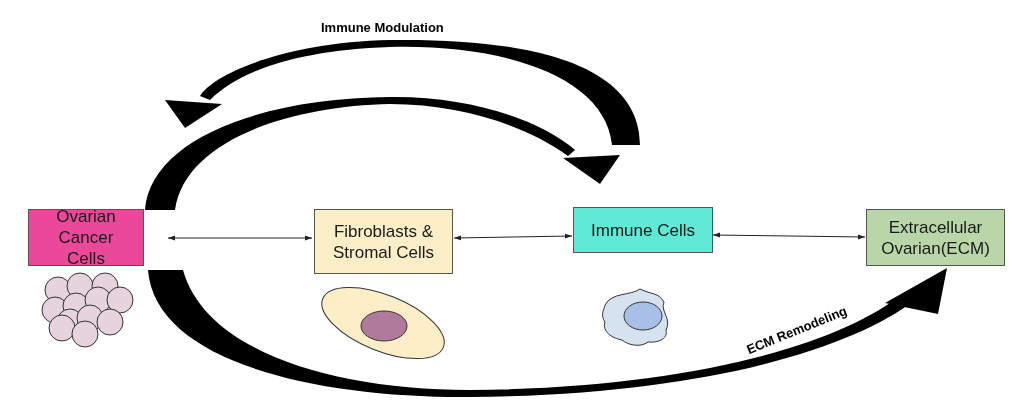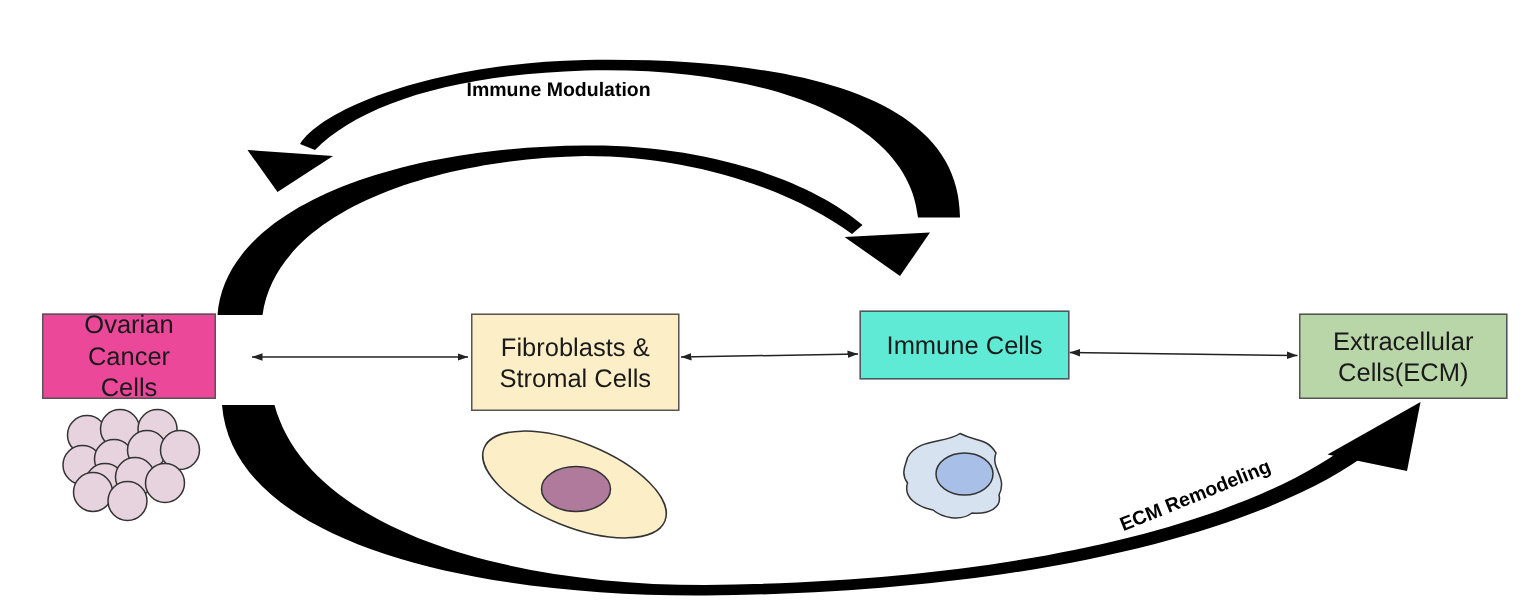--- a/index.html
+++ b/index.html
@@ -53,22 +53,22 @@
     <ellipse id="fib-cell" cx="383" cy="323" rx="65" ry="28" transform="rotate(22 383 323)" stroke="#333" stroke-width="1" fill="#fcefc8"></ellipse>
     <ellipse id="fib-nuc" cx="384" cy="326" rx="23" ry="15" stroke="#333" stroke-width="1" fill="#b07a9c"></ellipse>
   </g>
 
   <g>
     <path id="imm-cell" d="M605,305 C612,292 630,296 640,289 C652,295 658,292 664,302 C660,312 672,318 666,330 C668,338 660,343 648,342 C640,348 628,345 622,340 C612,338 602,332 605,322 C600,315 604,310 605,305 Z" stroke="#333" stroke-width="1" fill="#d6e2f0"></path>
     <ellipse id="imm-nuc" cx="643" cy="316" rx="19" ry="14" stroke="#333" stroke-width="1" fill="#a8bfe8"></ellipse>
   </g>
 </svg>
 
-<div class="label" style="left:311px; top:20px;margin-top:32px;">Immune Modulation</div>
+<div class="label" style="left:321px; top:20px;">Immune Modulation</div>
 <div class="label" style="left:750px; top:342px; transform: rotate(-22deg); transform-origin: left bottom;">ECM Remodeling</div>
 
 <div class="node" style="left: 28px; top: 209px; width: 116px; height: 57px; background: #ec4899;">Ovarian Cancer
 Cells</div>
 <div class="node" style="left: 314px; top: 209px; width: 139px; height: 65px; background: rgb(252, 239, 200);">Fibroblasts &amp;
 Stromal Cells</div>
 <div class="node" style="left: 573px; top: 207px; width: 140px; height: 46px; background: #5eead4;">Immune Cells</div>
 <div class="node" style="left: 866px; top: 209px; width: 139px; height: 57px; background: rgb(185, 214, 168);">Extracellular
-Cells(ECM)</div>
+Ovarian(ECM)</div>
 
 </body></html>

